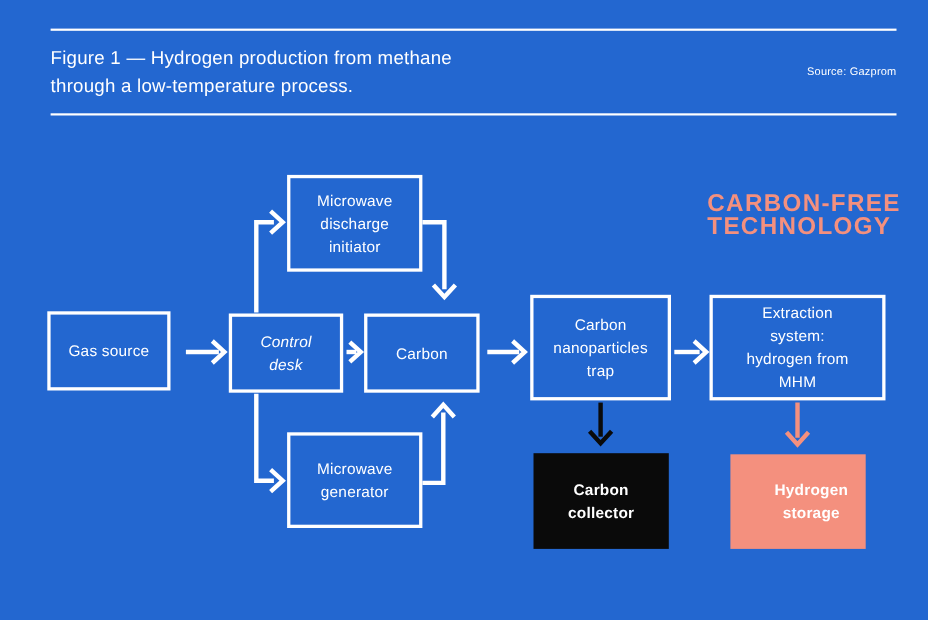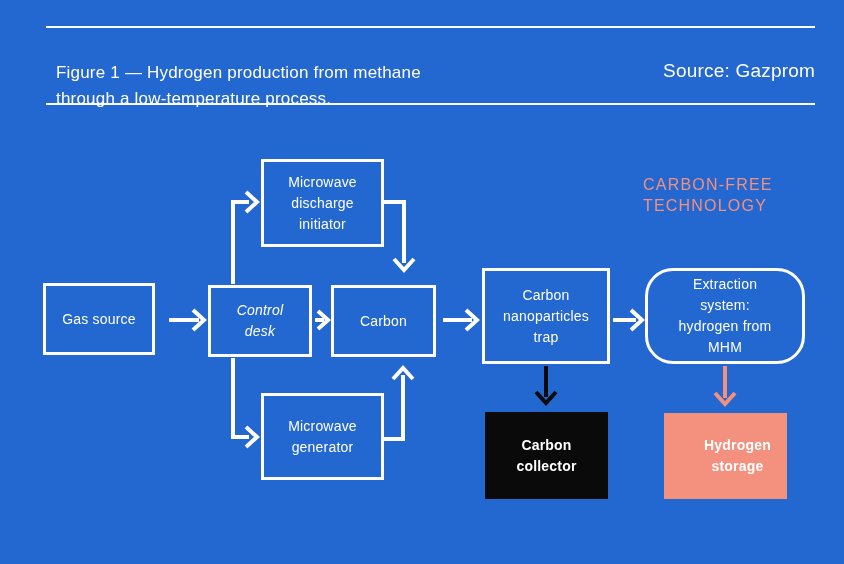--- a/index.html
+++ b/index.html
@@ -4,58 +4,57 @@
 <style>
   html,body{margin:0;padding:0;}
   body{font-family:"Liberation Sans", sans-serif;}
   .stage{position:relative;width:844px;height:564px;background:var(--background,#2367d0);overflow:hidden;}
 
   .rule{position:absolute;left:46px;width:769px;height:1.5px;background:var(--foreground,#fff);}
   .rule-top{top:26px;}
   .rule-bottom{top:103px;}
 
   .figure-title{
-    position:absolute;left:56px;top:40px;
+    position:absolute;left:46px;top:40px;
     color:var(--foreground,#fff);
     font-size:17px;line-height:26px;letter-spacing:0.2px;
     white-space:pre-line;
-    margin-top:20px;
   }
   .source-credit{
     position:absolute;right:29px;top:60px;
     color:var(--foreground,#fff);
-    font-size:19px;letter-spacing:0.2px;
+    font-size:10px;letter-spacing:0.2px;
   }
 
   .node{
     position:absolute;box-sizing:border-box;
     border:3px solid var(--foreground,#fff);
     display:flex;align-items:center;justify-content:center;
     text-align:center;
     color:var(--foreground,#fff);
     font-size:14px;line-height:21px;letter-spacing:0.2px;
   }
   .node-label{white-space:pre-line;}
 
   .node-gas-source{left:43px;top:283px;width:112px;height:72px;}
   .node-control-desk{left:208px;top:285px;width:104px;height:72px;font-style:italic;}
   .node-reactor{left:331px;top:285px;width:105px;height:72px;}
   .node-microwave-discharge-initiator{left:261px;top:159px;width:123px;height:88px;}
   .node-microwave-generator{left:261px;top:393px;width:123px;height:87px;}
   .node-carbon-nanoparticles-trap{left:482px;top:268px;width:128px;height:96px;}
-  .node-extraction-system{left:645px;top:268px;width:160px;height:96px;border-radius:28px;}
+  .node-extraction-system{left:645px;top:268px;width:160px;height:96px;}
 
   .node-filled{border:none;font-weight:bold;}
   .node-carbon-collector{left:485px;top:412px;width:123px;height:87px;background:var(--collector-black,#0a0a0a);}
   .node-hydrogen-storage{left:664px;top:413px;width:123px;height:86px;background:var(--salmon,#f4907e);padding-left:24px;}
 
   .annotation{
     position:absolute;left:643px;top:174px;
     color:var(--salmon,#f4907e);
-    font-weight:normal;font-size:16px;line-height:21px;letter-spacing:1.2px;
+    font-weight:bold;font-size:22px;line-height:21px;letter-spacing:1.2px;
     white-space:pre-line;
   }
 
   .connectors{position:absolute;left:0;top:0;pointer-events:none;}
   .connectors path{fill:none;stroke-width:4;stroke-linecap:butt;stroke-linejoin:miter;}
   .arrow-white path{stroke:var(--foreground,#fff);}
   .arrow-black path{stroke:var(--collector-black,#0a0a0a);}
   .arrow-pink path{stroke:var(--salmon,#f4907e);}
 </style>
 </head>

